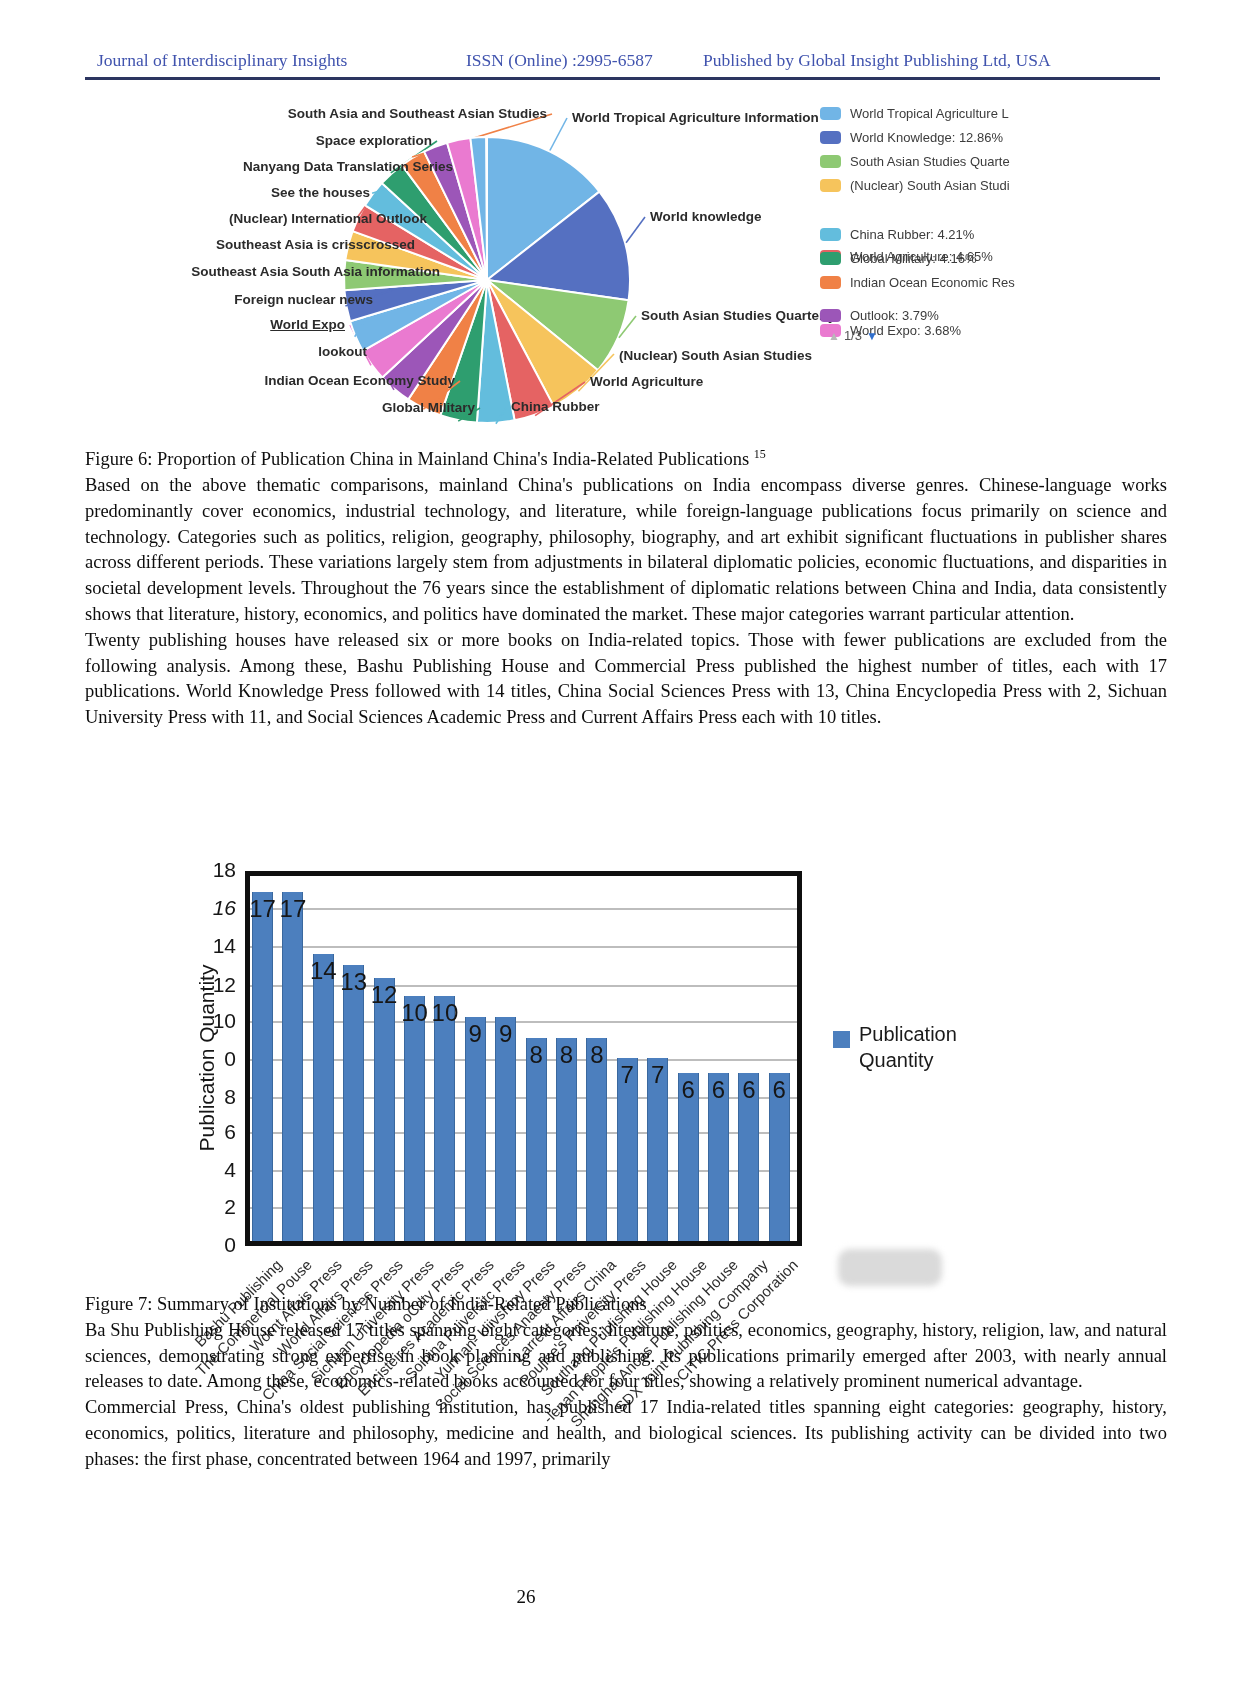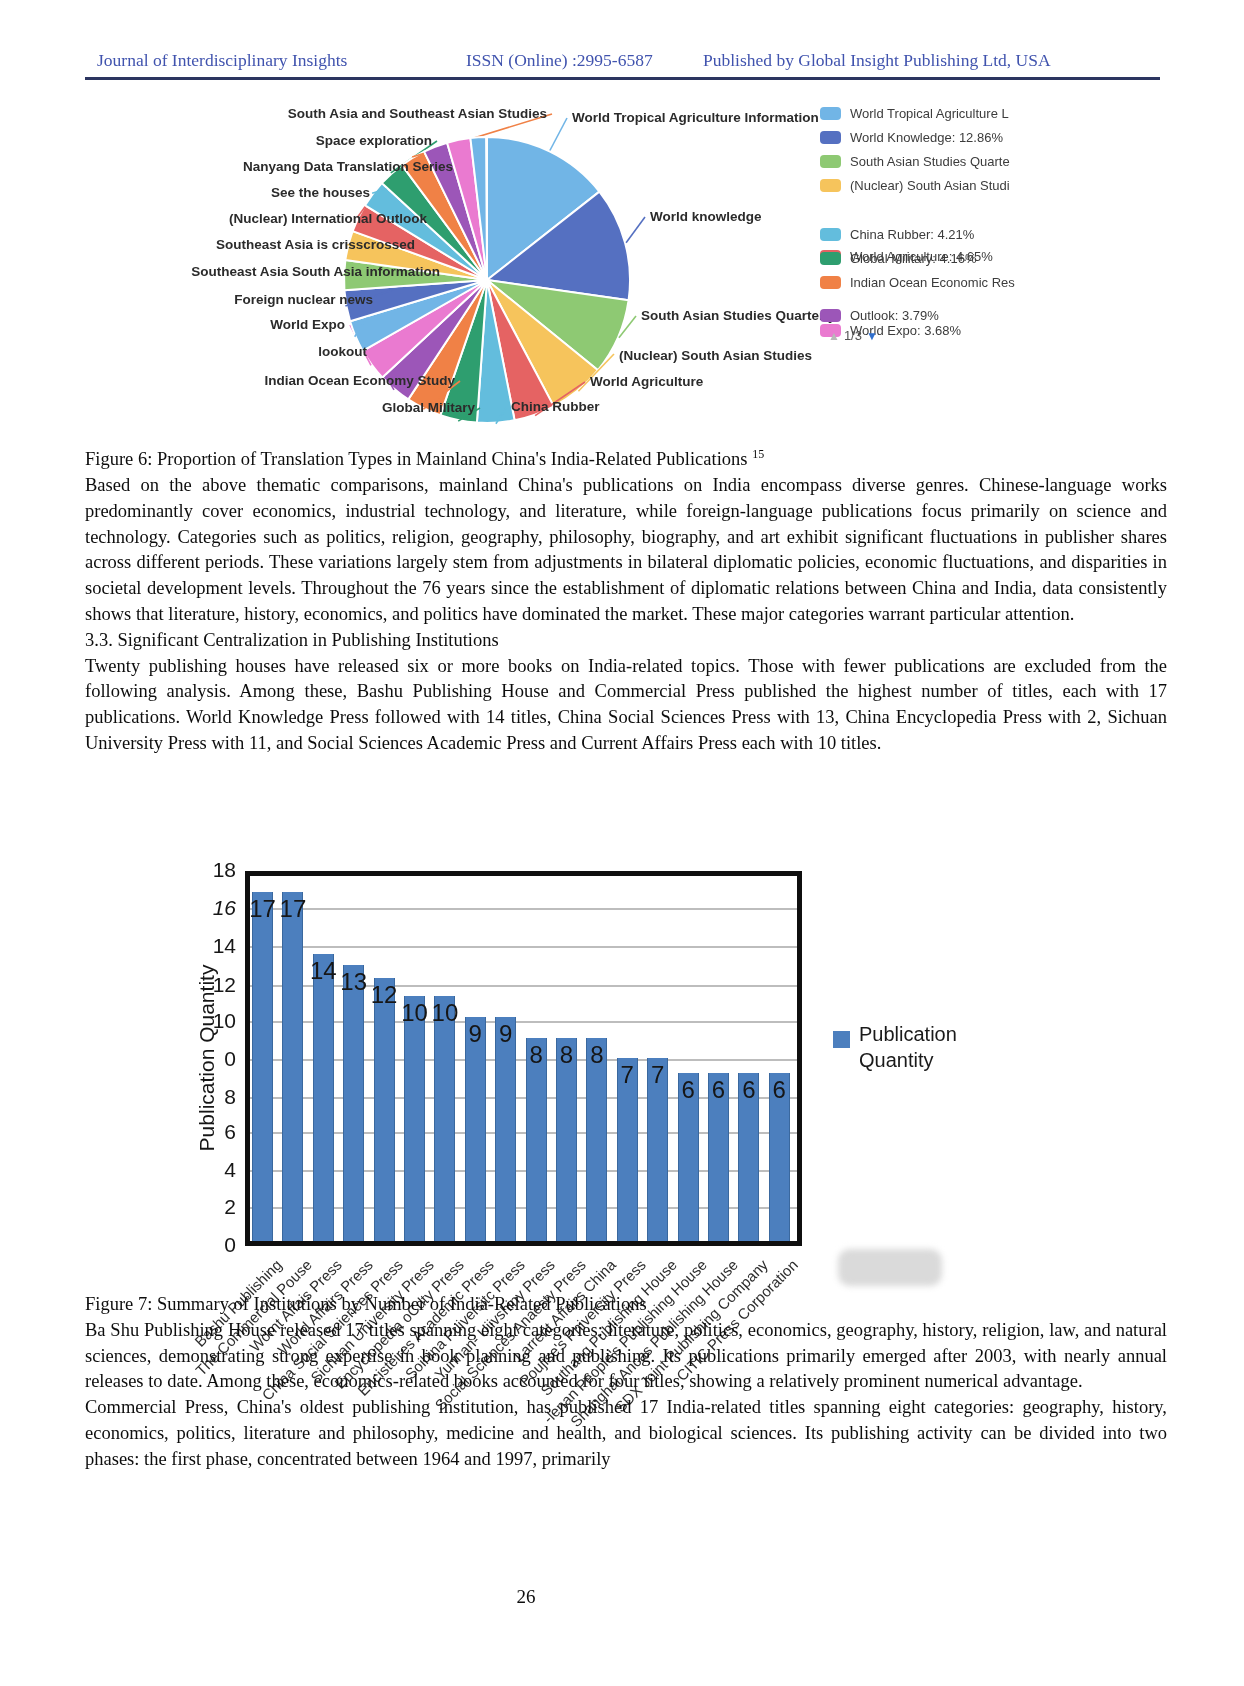--- a/index.html
+++ b/index.html
@@ -105,21 +105,21 @@
       </svg>
       <div class="pie-label" style="top: 21px; left: 572px;">World Tropical Agriculture Information</div>
       <div class="pie-label" style="top: 120px; left: 650px;">World knowledge</div>
       <div class="pie-label" style="top: 219px; left: 641px;">South Asian Studies Quarterly</div>
       <div class="pie-label" style="top: 259px; left: 619px;">(Nuclear) South Asian Studies</div>
       <div class="pie-label" style="top: 285px; left: 590px;">World Agriculture</div>
       <div class="pie-label" style="top: 310px; left: 511px;">China Rubber</div>
       <div class="pie-label" style="top: 311px; right: 769px;">Global Military</div>
       <div class="pie-label" style="top: 284px; right: 789px;">Indian Ocean Economy Study</div>
       <div class="pie-label" style="top: 255px; right: 877px;">lookout</div>
-      <div class="pie-label" style="top: 228px; right: 899px;">World Expo</div>
+      <div class="pie-label" style="top: 228px; right: 899px; text-decoration: underline;">World Expo</div>
       <div class="pie-label" style="top: 203px; right: 871px;">Foreign nuclear news</div>
       <div class="pie-label" style="top: 175px; right: 804px;">Southeast Asia South Asia information</div>
       <div class="pie-label" style="top: 148px; right: 829px; margin-left: 33px;">Southeast Asia is crisscrossed</div>
       <div class="pie-label" style="top: 122px; right: 817px;">(Nuclear) International Outlook</div>
       <div class="pie-label" style="top: 96px; right: 874px;">See the houses</div>
       <div class="pie-label" style="top: 70px; right: 791px;">Nanyang Data Translation Series</div>
       <div class="pie-label" style="top: 44px; right: 812px;">Space exploration</div>
       <div class="pie-label" style="top: 17px; right: 697px;">South Asia and Southeast Asian Studies</div>
       <div class="legend-row" style="top: 13px;">
         <span class="legend-swatch" style="background: rgb(113, 181, 230);"></span>
@@ -162,23 +162,22 @@
         <span class="legend-label">World Expo: 3.68%</span>
       </div>
       <div class="legend-pager">
         <span class="pager-up">▲</span>
         <span>1/3</span>
         <span class="pager-down">▼</span>
       </div>
     </div>
 
   <div class="textblock tb1">
-    <p class="caption"><span>Figure 6: Proportion of Translation Types in Mainland China's India-Related Publications </span><sup>15</sup></p>
+    <p class="caption"><span>Figure 6: Proportion of Publication China in Mainland China's India-Related Publications </span><sup>15</sup></p>
     <p>Based on the above thematic comparisons, mainland China's publications on India encompass diverse genres. Chinese-language works predominantly cover economics, industrial technology, and literature, while foreign-language publications focus primarily on science and technology. Categories such as politics, religion, geography, philosophy, biography, and art exhibit significant fluctuations in publisher shares across different periods. These variations largely stem from adjustments in bilateral diplomatic policies, economic fluctuations, and disparities in societal development levels. Throughout the 76 years since the establishment of diplomatic relations between China and India, data consistently shows that literature, history, economics, and politics have dominated the market. These major categories warrant particular attention.</p>
-    <p>3.3. Significant Centralization in Publishing Institutions</p>
     <p>Twenty publishing houses have released six or more books on India-related topics. Those with fewer publications are excluded from the following analysis. Among these, Bashu Publishing House and Commercial Press published the highest number of titles, each with 17 publications. World Knowledge Press followed with 14 titles, China Social Sciences Press with 13, China Encyclopedia Press with 2, Sichuan University Press with 11, and Social Sciences Academic Press and Current Affairs Press each with 10 titles.</p>
   </div>
 
   <div class="fig7" id="fig7">
     <div class="bc-ytitle">Publication Quantity</div>
     <div class="bc-frame"></div>
     <div class="bc-legend-swatch"></div>
     <div class="bc-legend-text">Publication
 Quantity</div>
     <div class="bc-smudge"></div>

